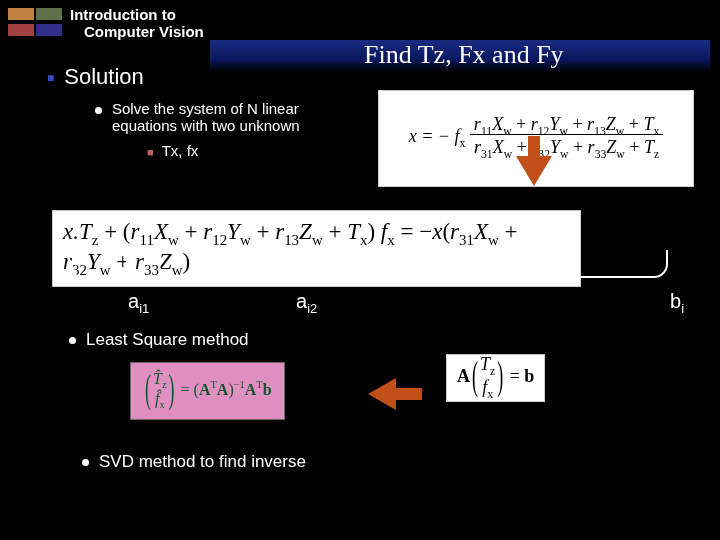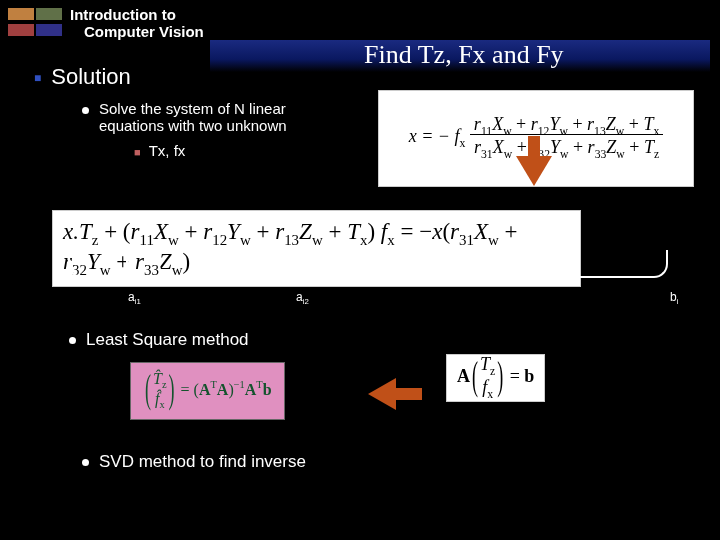--- a/index.html
+++ b/index.html
@@ -34,21 +34,21 @@
     position: absolute;
     left: 210px; top: 16px;
     width: 500px; height: 32px;
     background: linear-gradient(#1a2a80,#0a1860 60%,#000 100%);
     color: #fff; font-family: "Times New Roman", serif;
     font-size: 26px; font-weight: normal;
     padding-left: 154px;
     line-height: 30px;
     margin-top: 24px;
   }
-  .content { padding: 8px 0 0 34px; }
+  .content { padding: 8px 0 0 47px; }
   .bullet-sq { color:#3050c0; margin-right: 10px; font-size: 12px; position: relative; top:-2px;}
   .h1 { font-size: 22px; margin-bottom: 10px; }
   .lvl2 { margin-left: 48px; margin-top: 4px; }
   .dot { display:inline-block; width:7px; height:7px; background:#fff; border-radius:50%; margin-right:10px; vertical-align: middle;}
   .lvl3 { margin-left: 100px; margin-top: 8px; font-size: 15px;}
   .sq3 { color:#c06060; margin-right:8px; font-size:11px;}
   .eq-box {
     background:#fff; color:#000;
     font-family:"Times New Roman",serif;
     font-size:16px; padding:24px 10px;
@@ -85,21 +85,21 @@
   .brace1{ left:68px; top:250px; width:60px;}
   .brace2{ left:158px; top:250px; width:272px;}
   .brace3{ left:458px; top:250px; width:210px;}
   .brace::after{
     content:""; position:absolute; left:50%; bottom:-8px;
     transform:translateX(-50%);
     width:0;height:0;
     border-left:6px solid transparent; border-right:6px solid transparent;
     border-top:8px solid #fff;
   }
-  .blabel { position:absolute; font-size:12px;}
+  .blabel { position:absolute; font-size:20px;}
   .bl1{ left:128px; top:290px;}
   .bl2{ left:296px; top:290px;}
   .bl3{ left:670px; top:290px;}
   .subi{ font-size:0.65em; vertical-align:sub;}
   .lsq { position:absolute; left:69px; top:330px; font-size:17px;}
   .eq3{
     position:absolute; left:130px; top:362px;
     background:#e090c0; color:#14532d;
     border:1px solid #666;
     padding:8px 12px;

